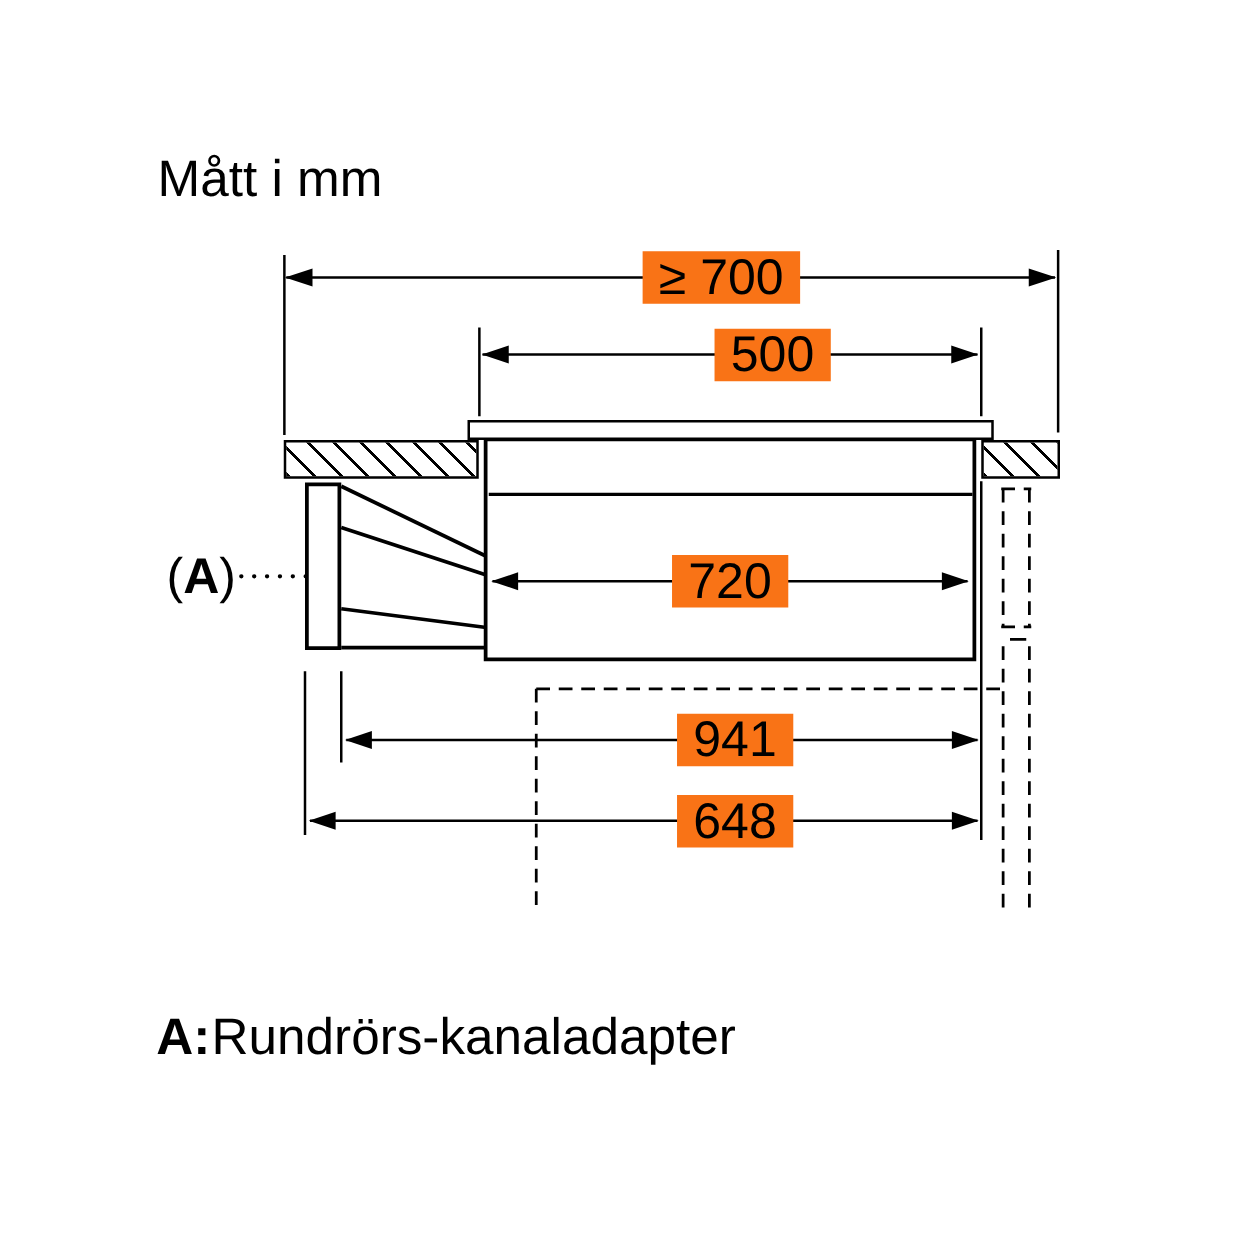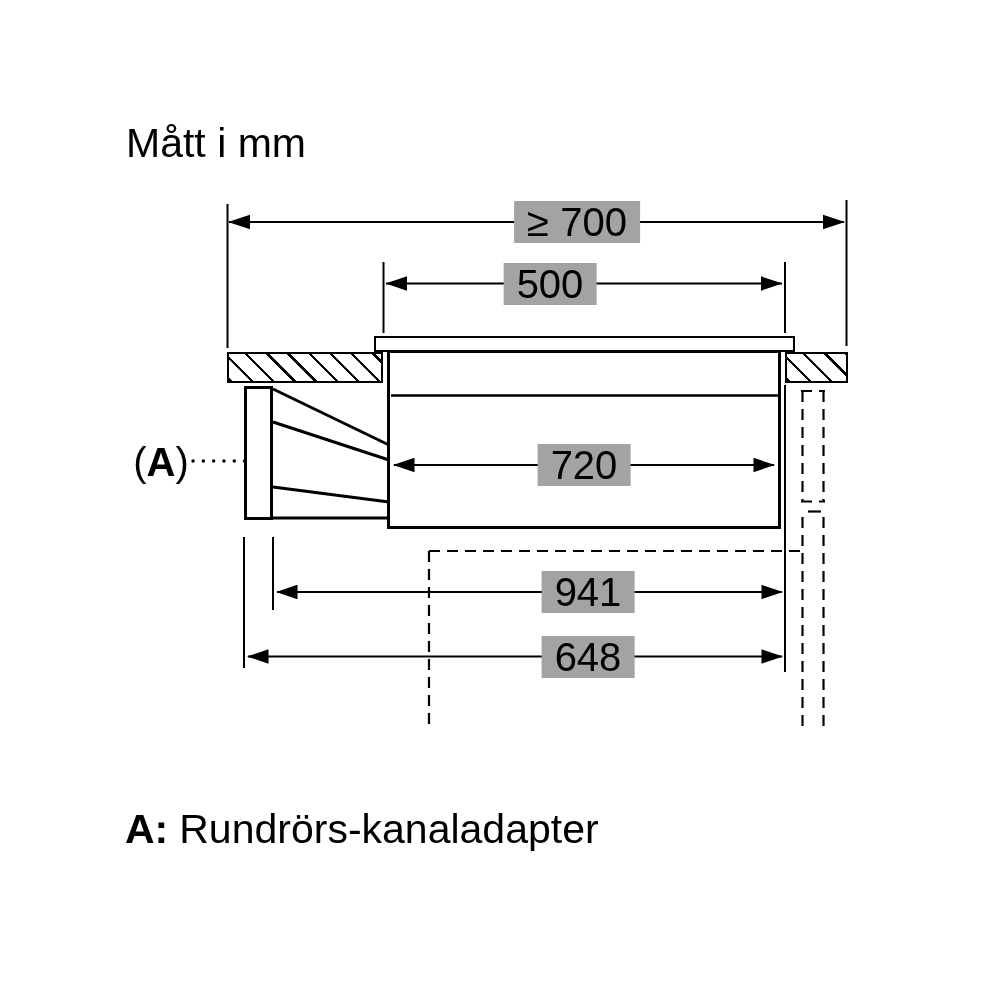--- a/index.html
+++ b/index.html
@@ -18,21 +18,21 @@
     background: repeating-linear-gradient(45deg, #000 0 2.4px, #fff 2.4px 15px);
   }
   .glass   { border: 2.5px solid #000; background: #fff; }
   .hobbody { border: 3.5px solid #000; background: #fff; }
   .plate   { border: 3px solid #000;   background: #fff; }
   svg.linework { position: absolute; left: 0; top: 0; z-index: 3; }
   .dim-label {
     position: absolute;
     z-index: 4;
     transform: translate(-50%, -50%);
-    background: #a3a3a3;
+    background: #f97316;
     padding: 0 13px;
     font-size: 40px;
     line-height: 1.05;
     white-space: nowrap;
   }
   .plain-label {
     position: absolute;
     z-index: 4;
     font-size: 41px;
     line-height: 1.1;
@@ -40,21 +40,21 @@
   }
   .callout-label {
     position: absolute;
     z-index: 4;
     transform: translate(-50%, -50%);
     font-size: 40px;
     white-space: nowrap;
   }
   .callout-label .letter { font-weight: 700; }
   .legend-key { font-weight: 700; }
-  .legend-value { margin-left: 11px; text-align: right; }
+  .legend-value { margin-left: 1px; text-align: right; }
 </style>
 </head>
 <body>
 
 <div id="stage">
 
   <div class="plain-label" style="left:126px; top:121px;">Mått i mm</div>
 
   <div class="shape worktop" style="left:227px; top:352px; width:156px; height:31px;"></div>
   <div class="shape worktop" style="left:785px; top:352px; width:63px; height:31px;"></div>
@@ -128,21 +128,21 @@
       <line x1="808" y1="511.5" x2="821" y2="511.5" stroke-width="2.2"></line>
 
       <g stroke-width="2.2" fill="none" stroke-dasharray="11 7">
         <line x1="429" y1="551" x2="802" y2="551"></line>
         <line x1="429" y1="551" x2="429" y2="730"></line>
       </g>
     </g>
   </svg>
 
   <div class="dim-label" style="left:577px; top:222px;">≥ 700</div>
-  <div class="dim-label" style="left:550px; top:284px;">500</div>
+  <div class="dim-label" style="left:618px; top:284px;">500</div>
   <div class="dim-label" style="left:584px; top:465px;">720</div>
   <div class="dim-label" style="left:588px; top:592px;">941</div>
   <div class="dim-label" style="left:588px; top:657px;text-align:right;">648</div>
 
   <div class="callout-label" style="left:161px; top:462px;"><span>(</span><span class="letter">A</span><span>)</span></div>
 
   <div class="plain-label" style="left:125px; top:807px;"><span class="legend-key">A:</span><span class="legend-value">Rundrörs-kanaladapter</span></div>
 
 </div>
 

